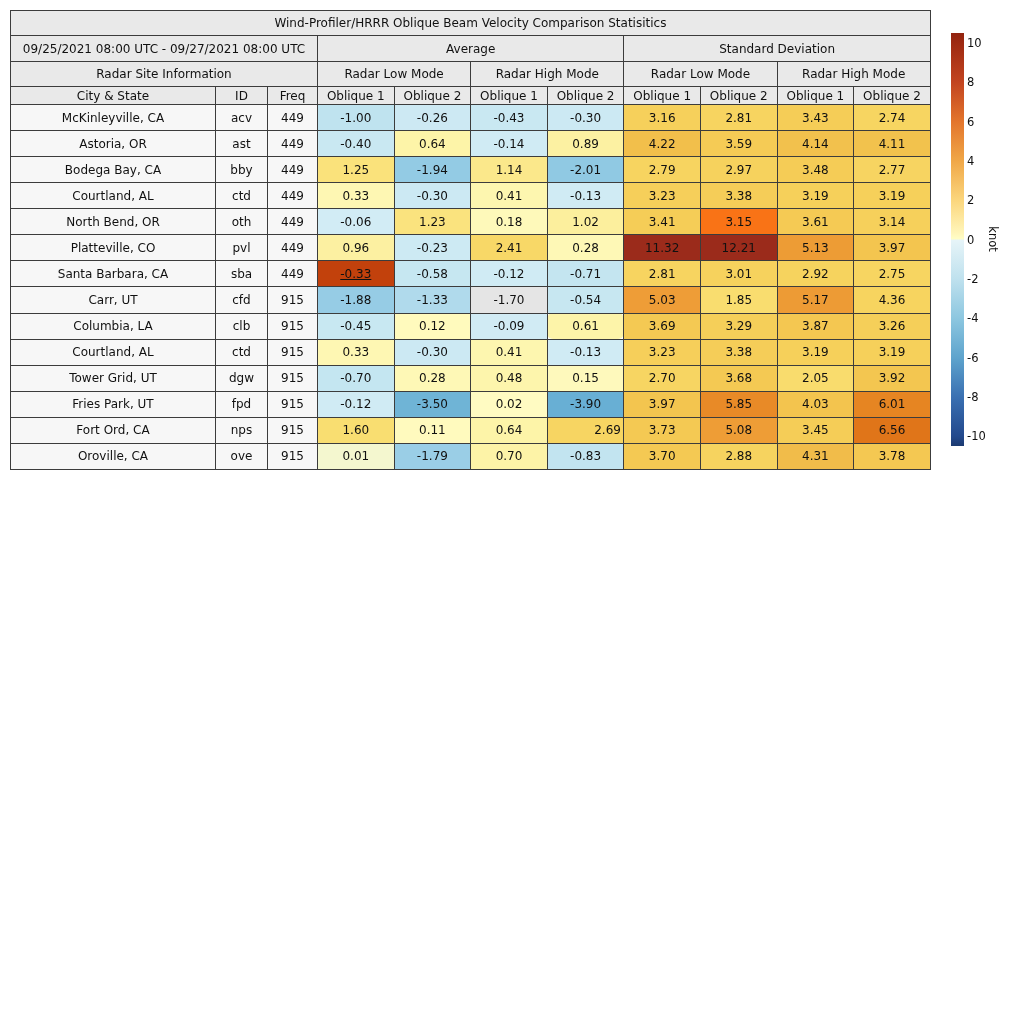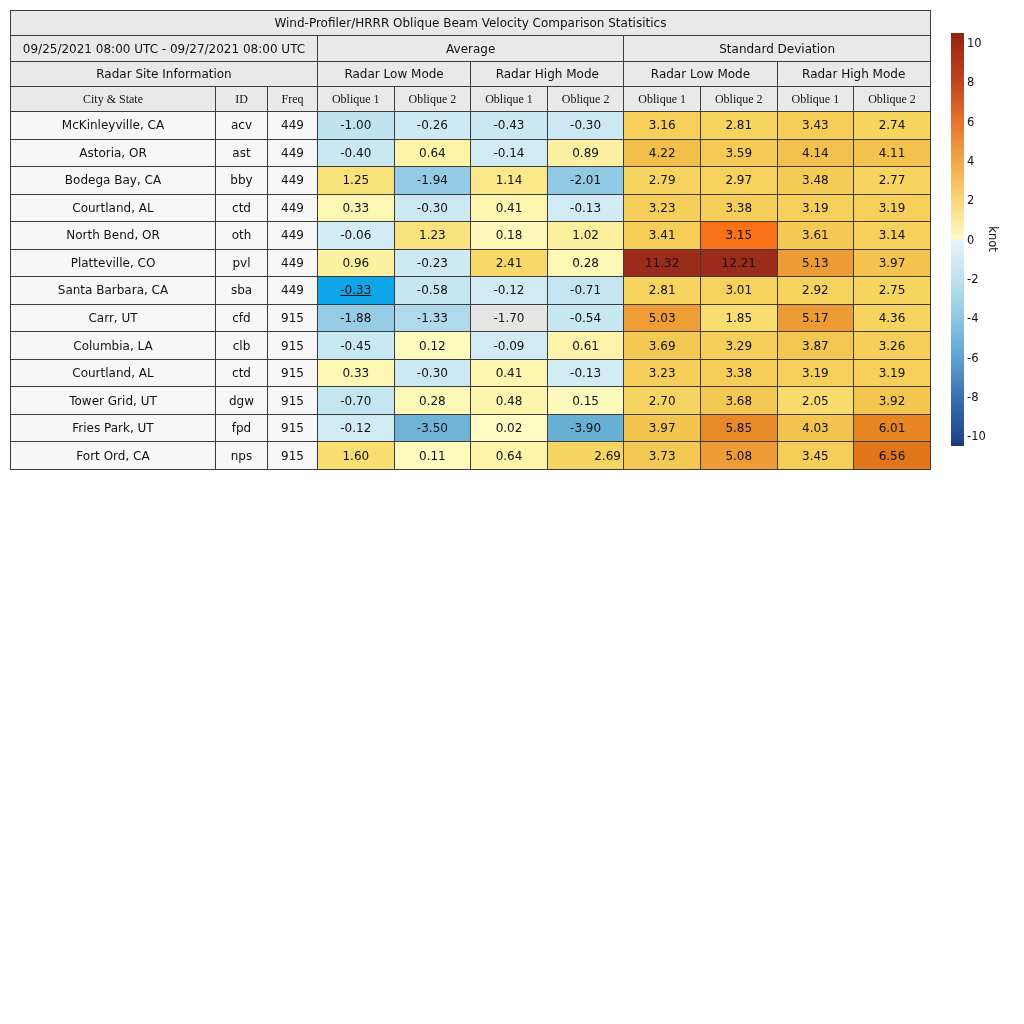--- a/index.html
+++ b/index.html
@@ -15,21 +15,21 @@
   table.stats td{
     border:1px solid var(--border,#3c3c3c);
     text-align:center;vertical-align:middle;
     padding:0;overflow:hidden;white-space:nowrap;
   }
   td.hdr{background:var(--header-bg,#e9e9e9);}
   td.lbl{background:var(--label-bg,#f7f7f7);}
   tr.r-title{height:25px;}
   tr.r-group{height:26px;padding-left:12px;}
   tr.r-mode{height:25px;}
-  tr.r-cols{height:25px;font-family:Liberation Serif, serif;}
+  tr.r-cols{height:18px;}
   col.c-city{width:205px;}
   col.c-id{width:52px;}
   col.c-freq{width:50px;}
   col.c-val{width:76.6px;}
   .colorbar{
     position:absolute;left:951px;top:33px;width:13px;height:413px;
   }
   .cbar-tick{
     position:absolute;left:967px;font-size:11.5px;line-height:14px;color:#111;
   }
@@ -161,21 +161,21 @@
         <td style="background: rgb(254, 248, 182);">0.28</td>
         <td style="background: rgb(155, 43, 27);">11.32</td>
         <td style="background: rgb(155, 43, 27);">12.21</td>
         <td style="background: rgb(237, 156, 53);">5.13</td>
         <td style="background: rgb(243, 197, 79);">3.97</td>
       </tr>
       <tr>
         <td class="lbl">Santa Barbara, CA</td>
         <td class="lbl">sba</td>
         <td class="lbl">449</td>
-        <td style="background: #0ea5e9; text-decoration: underline;">-0.33</td>
+        <td style="background: #c2410c; text-decoration: underline;">-0.33</td>
         <td style="background: rgb(198, 231, 241);">-0.58</td>
         <td style="background: rgb(208, 235, 244);">-0.12</td>
         <td style="background: rgb(196, 229, 240); text-align: center;">-0.71</td>
         <td style="background: rgb(247, 212, 96);">2.81</td>
         <td style="background: rgb(246, 210, 93);">3.01</td>
         <td style="background: rgb(246, 211, 94);">2.92</td>
         <td style="background: rgb(247, 213, 97);">2.75</td>
       </tr>
       <tr>
         <td class="lbl">Carr, UT</td>
@@ -247,20 +247,33 @@
         <td class="lbl">nps</td>
         <td class="lbl">915</td>
         <td style="background: rgb(249, 222, 113);">1.60</td>
         <td style="background: rgb(255, 250, 190);">0.11</td>
         <td style="background: rgb(253, 244, 168);">0.64</td>
         <td style="background: rgb(247, 213, 98); padding-left: 44px;">2.69</td>
         <td style="background: rgb(244, 201, 83);">3.73</td>
         <td style="background: rgb(238, 157, 54);">5.08</td>
         <td style="background: rgb(245, 205, 87);">3.45</td>
         <td style="background: rgb(224, 117, 25);">6.56</td>
+      </tr>
+      <tr>
+        <td class="lbl">Oroville, CA</td>
+        <td class="lbl">ove</td>
+        <td class="lbl">915</td>
+        <td style="background: rgb(244, 247, 207);">0.01</td>
+        <td style="background: rgb(154, 206, 230);">-1.79</td>
+        <td style="background: rgb(253, 243, 167);">0.70</td>
+        <td style="background: rgb(194, 228, 240);">-0.83</td>
+        <td style="background: rgb(244, 201, 83);">3.70</td>
+        <td style="background: rgb(246, 211, 95);">2.88</td>
+        <td style="background: rgb(241, 188, 74);">4.31</td>
+        <td style="background: rgb(244, 200, 82);">3.78</td>
       </tr>
     </tbody>
 </table>
 
 <div class="colorbar" style="background: linear-gradient(rgb(146, 35, 15) 0%, rgb(158, 42, 18) 2.38%, rgb(194, 68, 32) 11.9%, rgb(227, 117, 44) 21.43%, rgb(240, 167, 71) 30.95%, rgb(251, 214, 125) 40.48%, rgb(255, 246, 187) 48.57%, rgb(255, 253, 197) 49.76%, rgb(230, 244, 248) 50.24%, rgb(191, 225, 238) 59.52%, rgb(141, 199, 224) 69.05%, rgb(94, 164, 205) 78.57%, rgb(58, 112, 178) 88.1%, rgb(35, 73, 141) 97.62%, rgb(27, 58, 112) 100%);"></div>
 <div>
     <span class="cbar-tick" style="top: 35.8333px;">10</span>
     <span class="cbar-tick" style="top: 75.1667px;">8</span>
     <span class="cbar-tick" style="top: 114.5px;">6</span>
     <span class="cbar-tick" style="top: 153.833px;">4</span>

